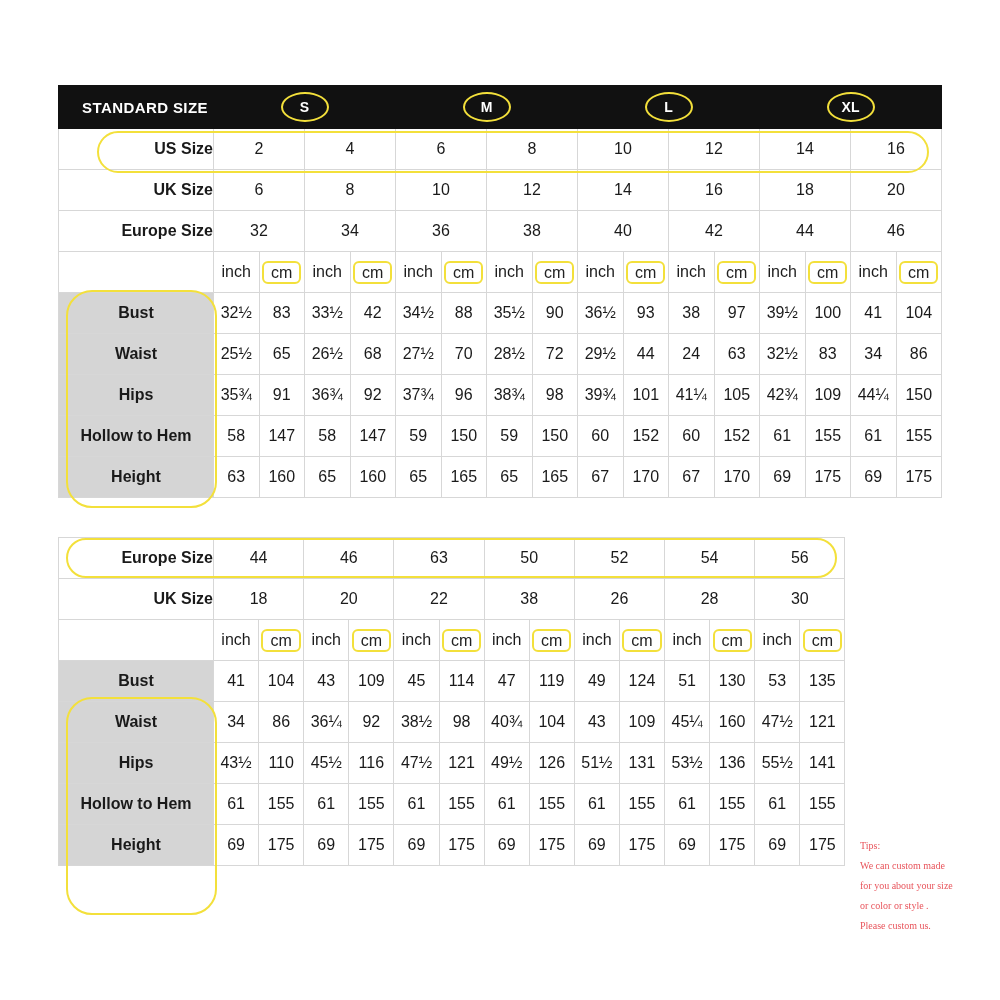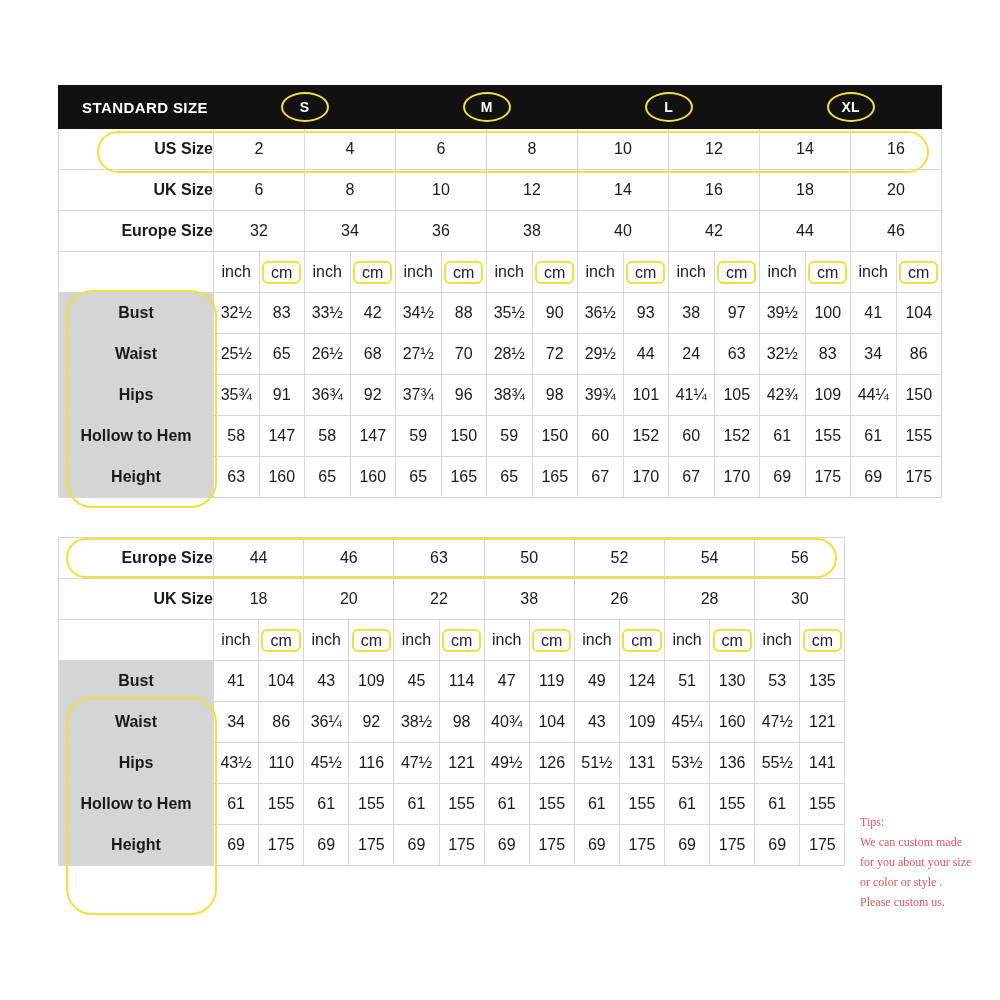--- a/index.html
+++ b/index.html
@@ -158,24 +158,24 @@
     left: 66px;
     top: 697px;
     width: 147px;
     height: 214px;
   }
 
   
   #tips {
     position: absolute;
     left: 860px;
-    top: 812px;
+    top: 836px;
     width: 140px;
     color: #e8545b;
-    font-size: 12px;
+    font-size: 10px;
     line-height: 20px;
     font-family: "Liberation Serif", serif;
   }
 </style>
 </head>
 <body>
 
 <div class="page">
 
   <div class="table-wrap" id="standard-table-wrap">

